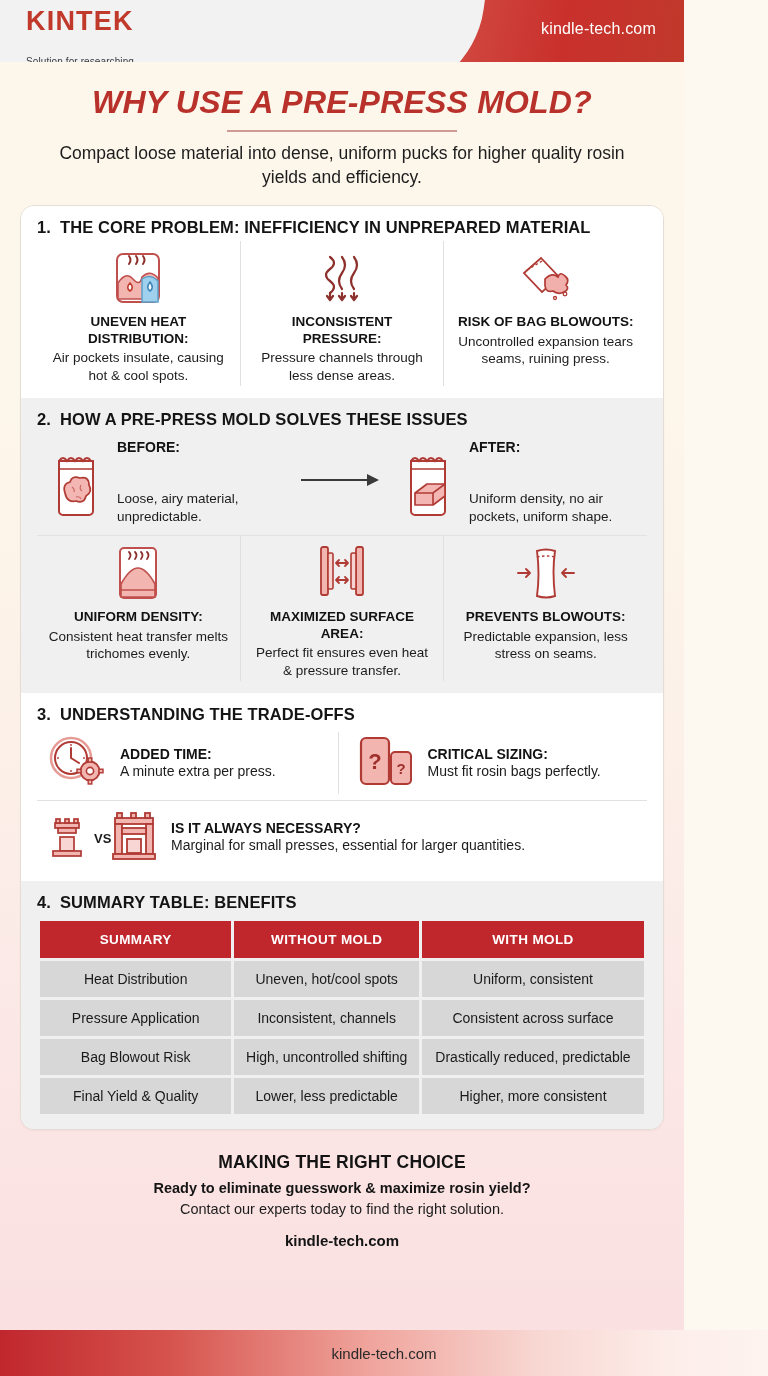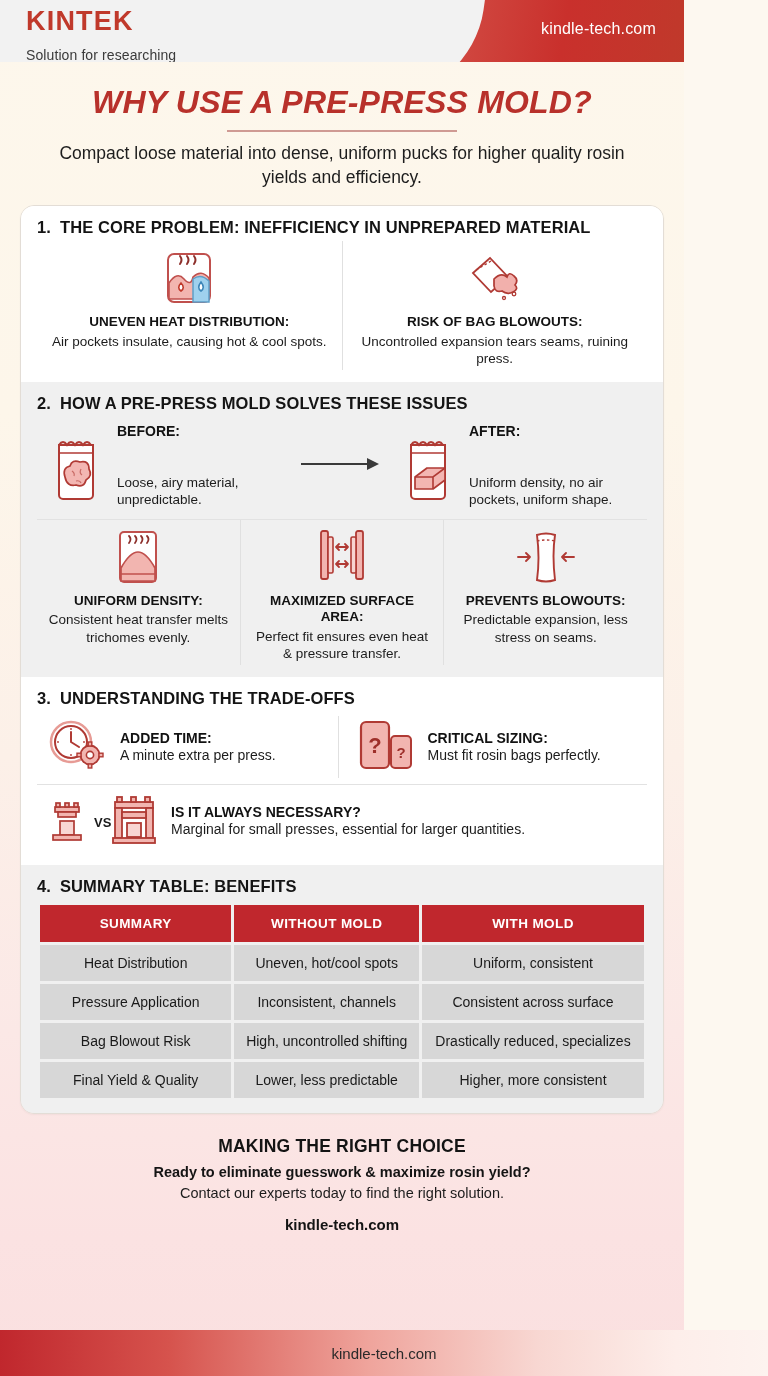--- a/index.html
+++ b/index.html
@@ -31,21 +31,21 @@
     transform: skewX(-8deg);
   }
   .logo-block {
     position: absolute; left: 26px; top: 8px; z-index: 3;
   }
   .logo-text {
     font-size: 27px; font-weight: bold; letter-spacing: 1.2px;
     color: #c0392b; line-height: 1;
   }
   .logo-sub {
-    font-size: 14px; color: #3a3a3a; margin-top: 12px; letter-spacing: 0.1px;
+    font-size: 10px; color: #3a3a3a; margin-top: 21px; letter-spacing: 0.1px;
   }
   .header-site {
     position: absolute; right: 28px; top: 20px; z-index: 3;
     color: #ffffff; font-size: 16px; letter-spacing: 0.2px;
   }
 
   
   .title-wrap { text-align: center; padding-top: 22px; }
   .main-title {
     font-size: 32px; font-weight: bold; color: #b8312b;
@@ -184,20 +184,34 @@
               <path d="M9 34 q8 -12 15 -4 t9 -2 q8 -8 16 1 v21 h-40 z" fill="#f2b5b0" stroke="#c0504d" stroke-width="1.6"></path>
               <path d="M33 30 q8 -6 16 2 v21 h-16 z" fill="#9fd1ee" stroke="#5d9fc8" stroke-width="1.5"></path>
               <path d="M21 34 c3 3 3 6 0 8 c-3 -2 -3 -5 0 -8z" fill="#fff" stroke="#c0392b" stroke-width="1.6"></path>
               <path d="M41 33 c3 4 3 7 0 9 c-3 -2 -3 -5 0 -9z" fill="#fff" stroke="#3d86b8" stroke-width="1.6"></path>
             </svg>
           </div>
           <div class="cell-head">UNEVEN HEAT DISTRIBUTION:</div>
           <div class="cell-body">Air pockets insulate, causing hot &amp; cool spots.</div>
         </div>
 
+        <div class="cell">
+          <div class="icon-box">
+            <svg width="58" height="58" viewBox="0 0 58 58">
+              <path d="M17 8 q8 6 0 12 q-8 6 0 12 q8 6 0 12" fill="none" stroke="#8d2f2b" stroke-width="2.2" stroke-linecap="round"></path>
+              <path d="M29 8 q6 8 0 16 q-6 8 0 16" fill="none" stroke="#8d2f2b" stroke-width="2.2" stroke-linecap="round"></path>
+              <path d="M41 8 q6 8 0 16 q-6 8 0 16" fill="none" stroke="#8d2f2b" stroke-width="2.2" stroke-linecap="round"></path>
+              <path d="M17 44 l0 6 M14 47 l3 4 l3 -4" fill="none" stroke="#8d2f2b" stroke-width="2.2" stroke-linecap="round" stroke-linejoin="round"></path>
+              <path d="M29 44 l0 6 M26 47 l3 4 l3 -4" fill="none" stroke="#8d2f2b" stroke-width="2.2" stroke-linecap="round" stroke-linejoin="round"></path>
+              <path d="M41 44 l0 6 M38 47 l3 4 l3 -4" fill="none" stroke="#8d2f2b" stroke-width="2.2" stroke-linecap="round" stroke-linejoin="round"></path>
+            </svg>
+          </div>
+          <div class="cell-head">INCONSISTENT PRESSURE:</div>
+          <div class="cell-body">Pressure channels through less dense areas.</div>
+        </div>
 
         <div class="cell">
           <div class="icon-box">
             <svg width="62" height="58" viewBox="0 0 62 58">
               <path d="M9 24 L26 9 L44 28 L27 43 Z" fill="#fff" stroke="#b03a34" stroke-width="1.8"></path>
               <path d="M12 21 L27 12" fill="none" stroke="#b03a34" stroke-width="1.4" stroke-dasharray="2.5 2.5"></path>
               <path d="M30 30 q7 -7 13 -2 q2 -6 7 -1 q5 4 1 9 q4 4 -2 7 q-6 3 -11 -1 q-7 2 -8 -5 z" fill="#f2b0ac" stroke="#b03a34" stroke-width="1.7"></path>
               <circle cx="50" cy="45" r="1.8" fill="none" stroke="#b03a34" stroke-width="1.3"></circle>
               <circle cx="40" cy="49" r="1.5" fill="none" stroke="#b03a34" stroke-width="1.3"></circle>
             </svg>
@@ -408,21 +422,21 @@
             <td>Uniform, consistent</td>
           </tr>
           <tr>
             <td>Pressure Application</td>
             <td>Inconsistent, channels</td>
             <td>Consistent across surface</td>
           </tr>
           <tr>
             <td>Bag Blowout Risk</td>
             <td>High, uncontrolled shifting</td>
-            <td>Drastically reduced, specializes</td>
+            <td>Drastically reduced, predictable</td>
           </tr>
           <tr>
             <td>Final Yield &amp; Quality</td>
             <td>Lower, less predictable</td>
             <td>Higher, more consistent</td>
           </tr>
         </tbody>
       </table>
     </div>
 

